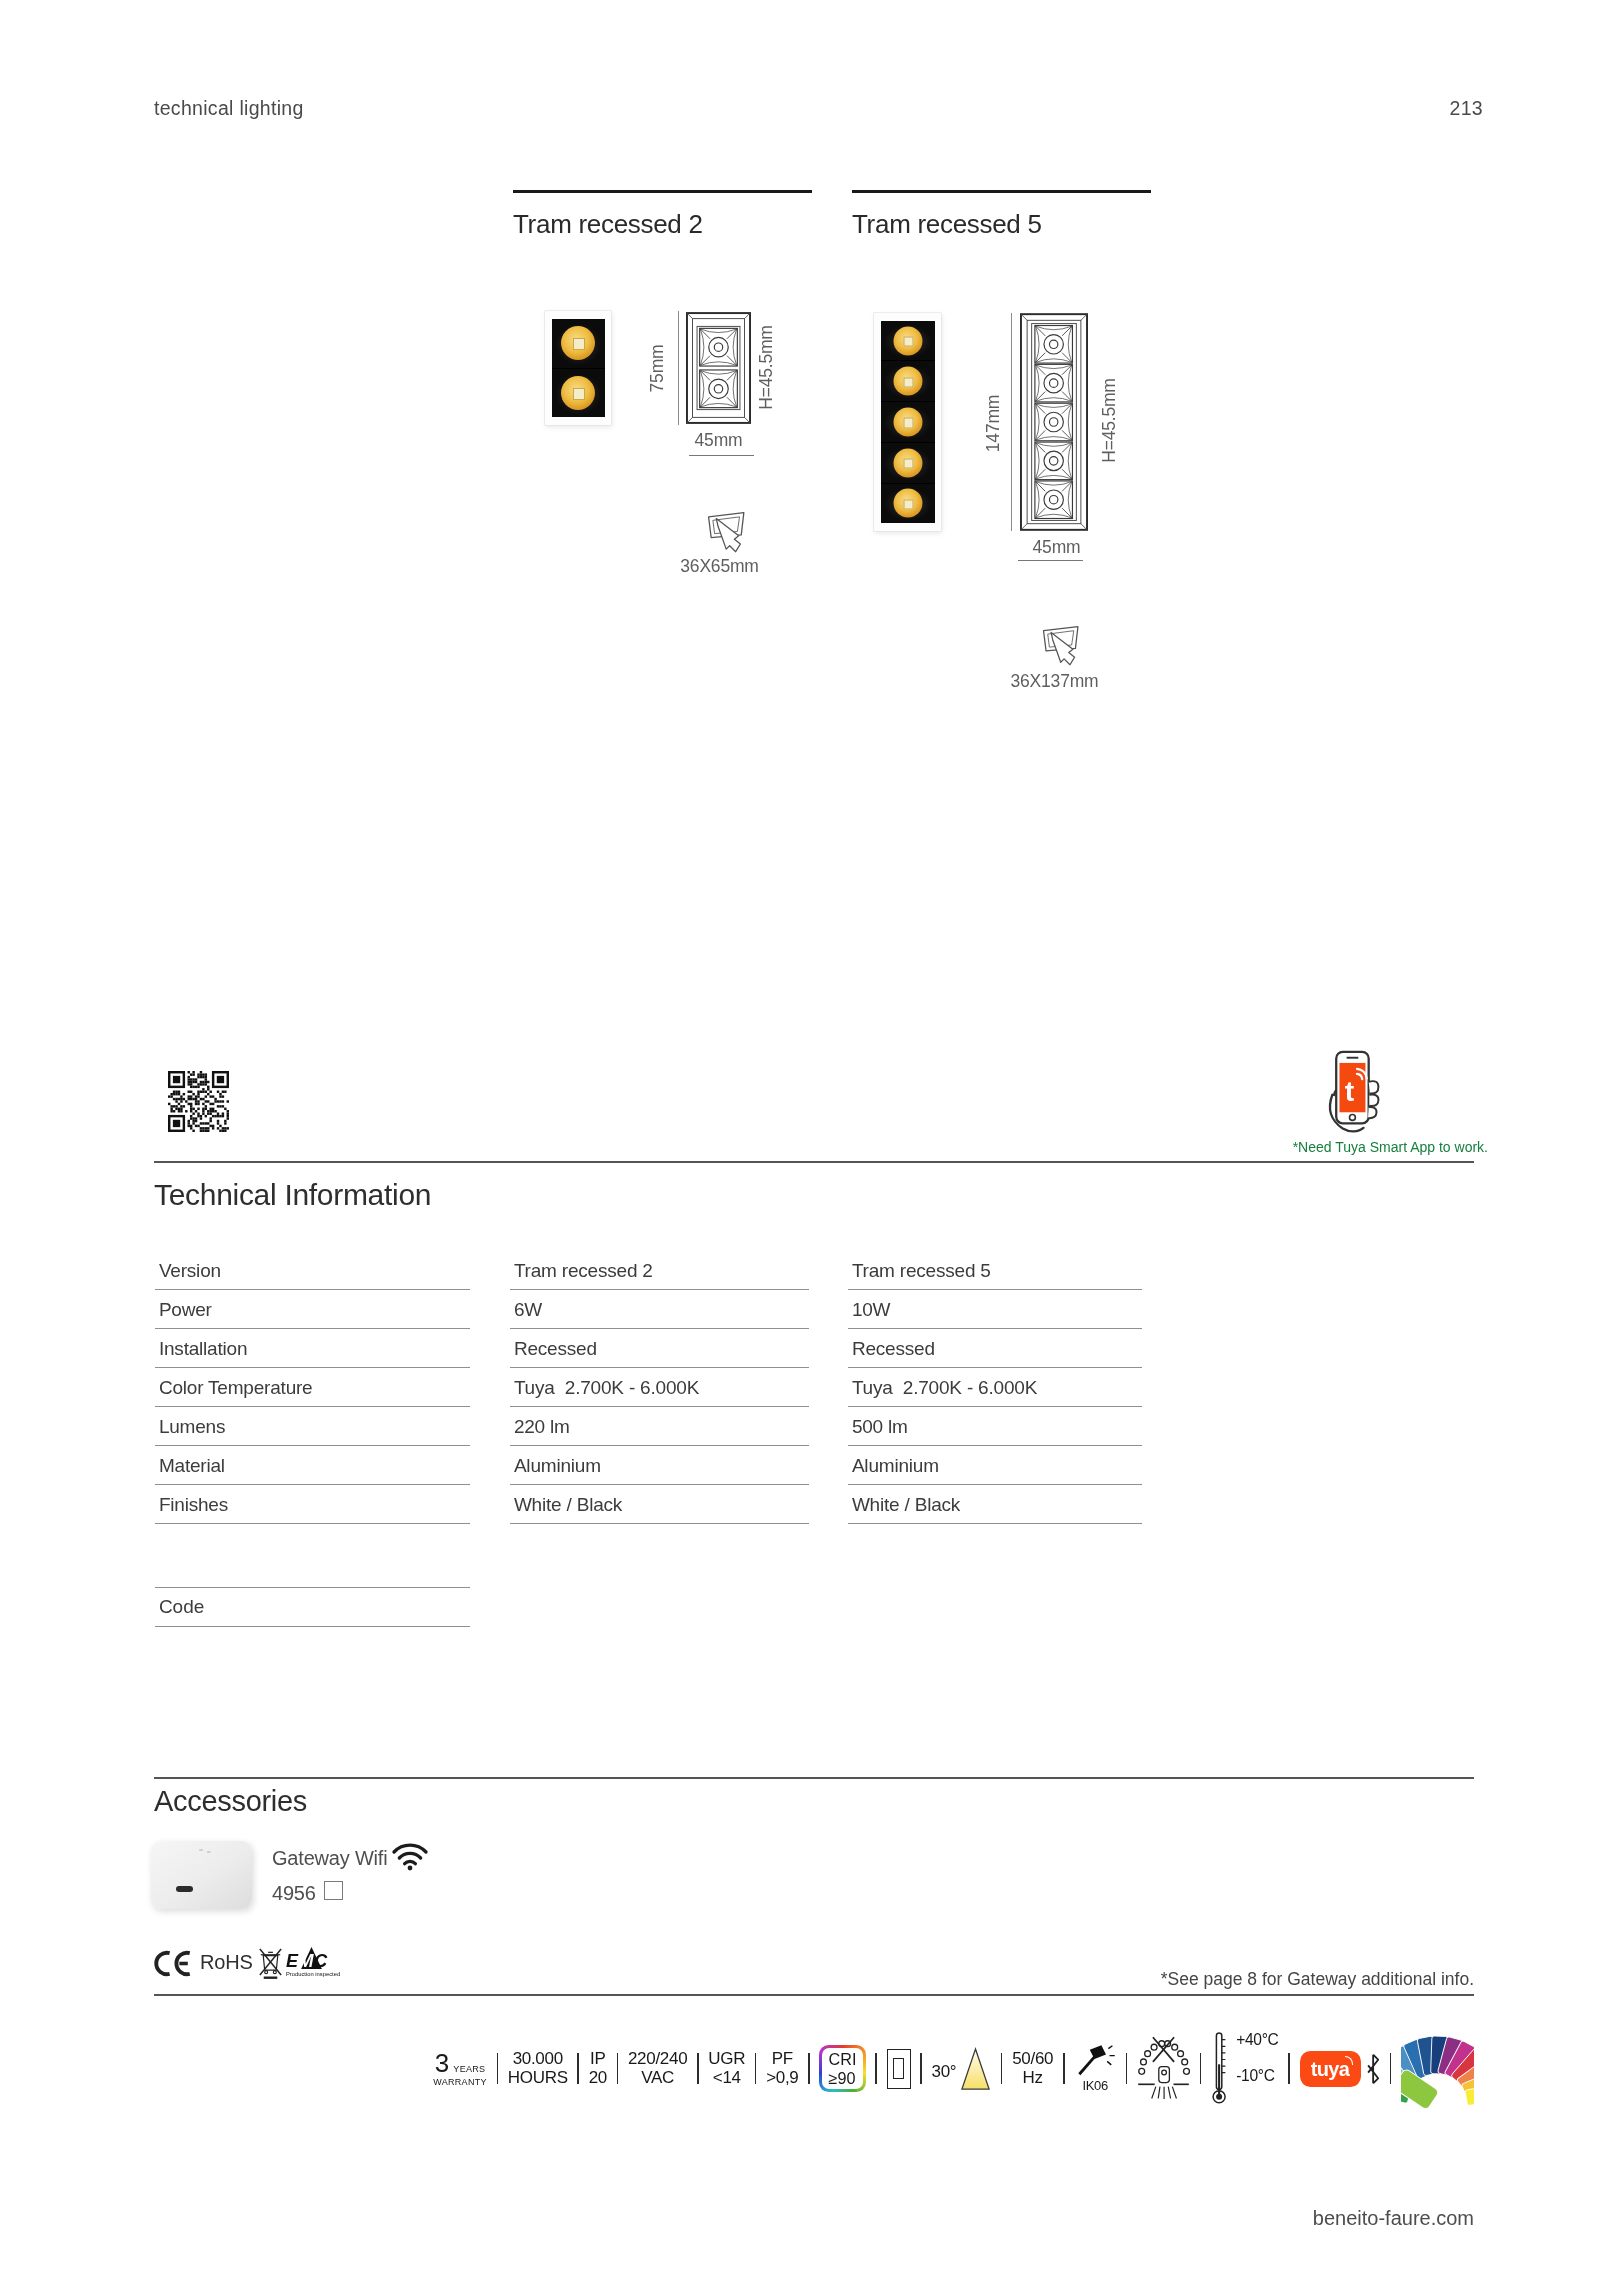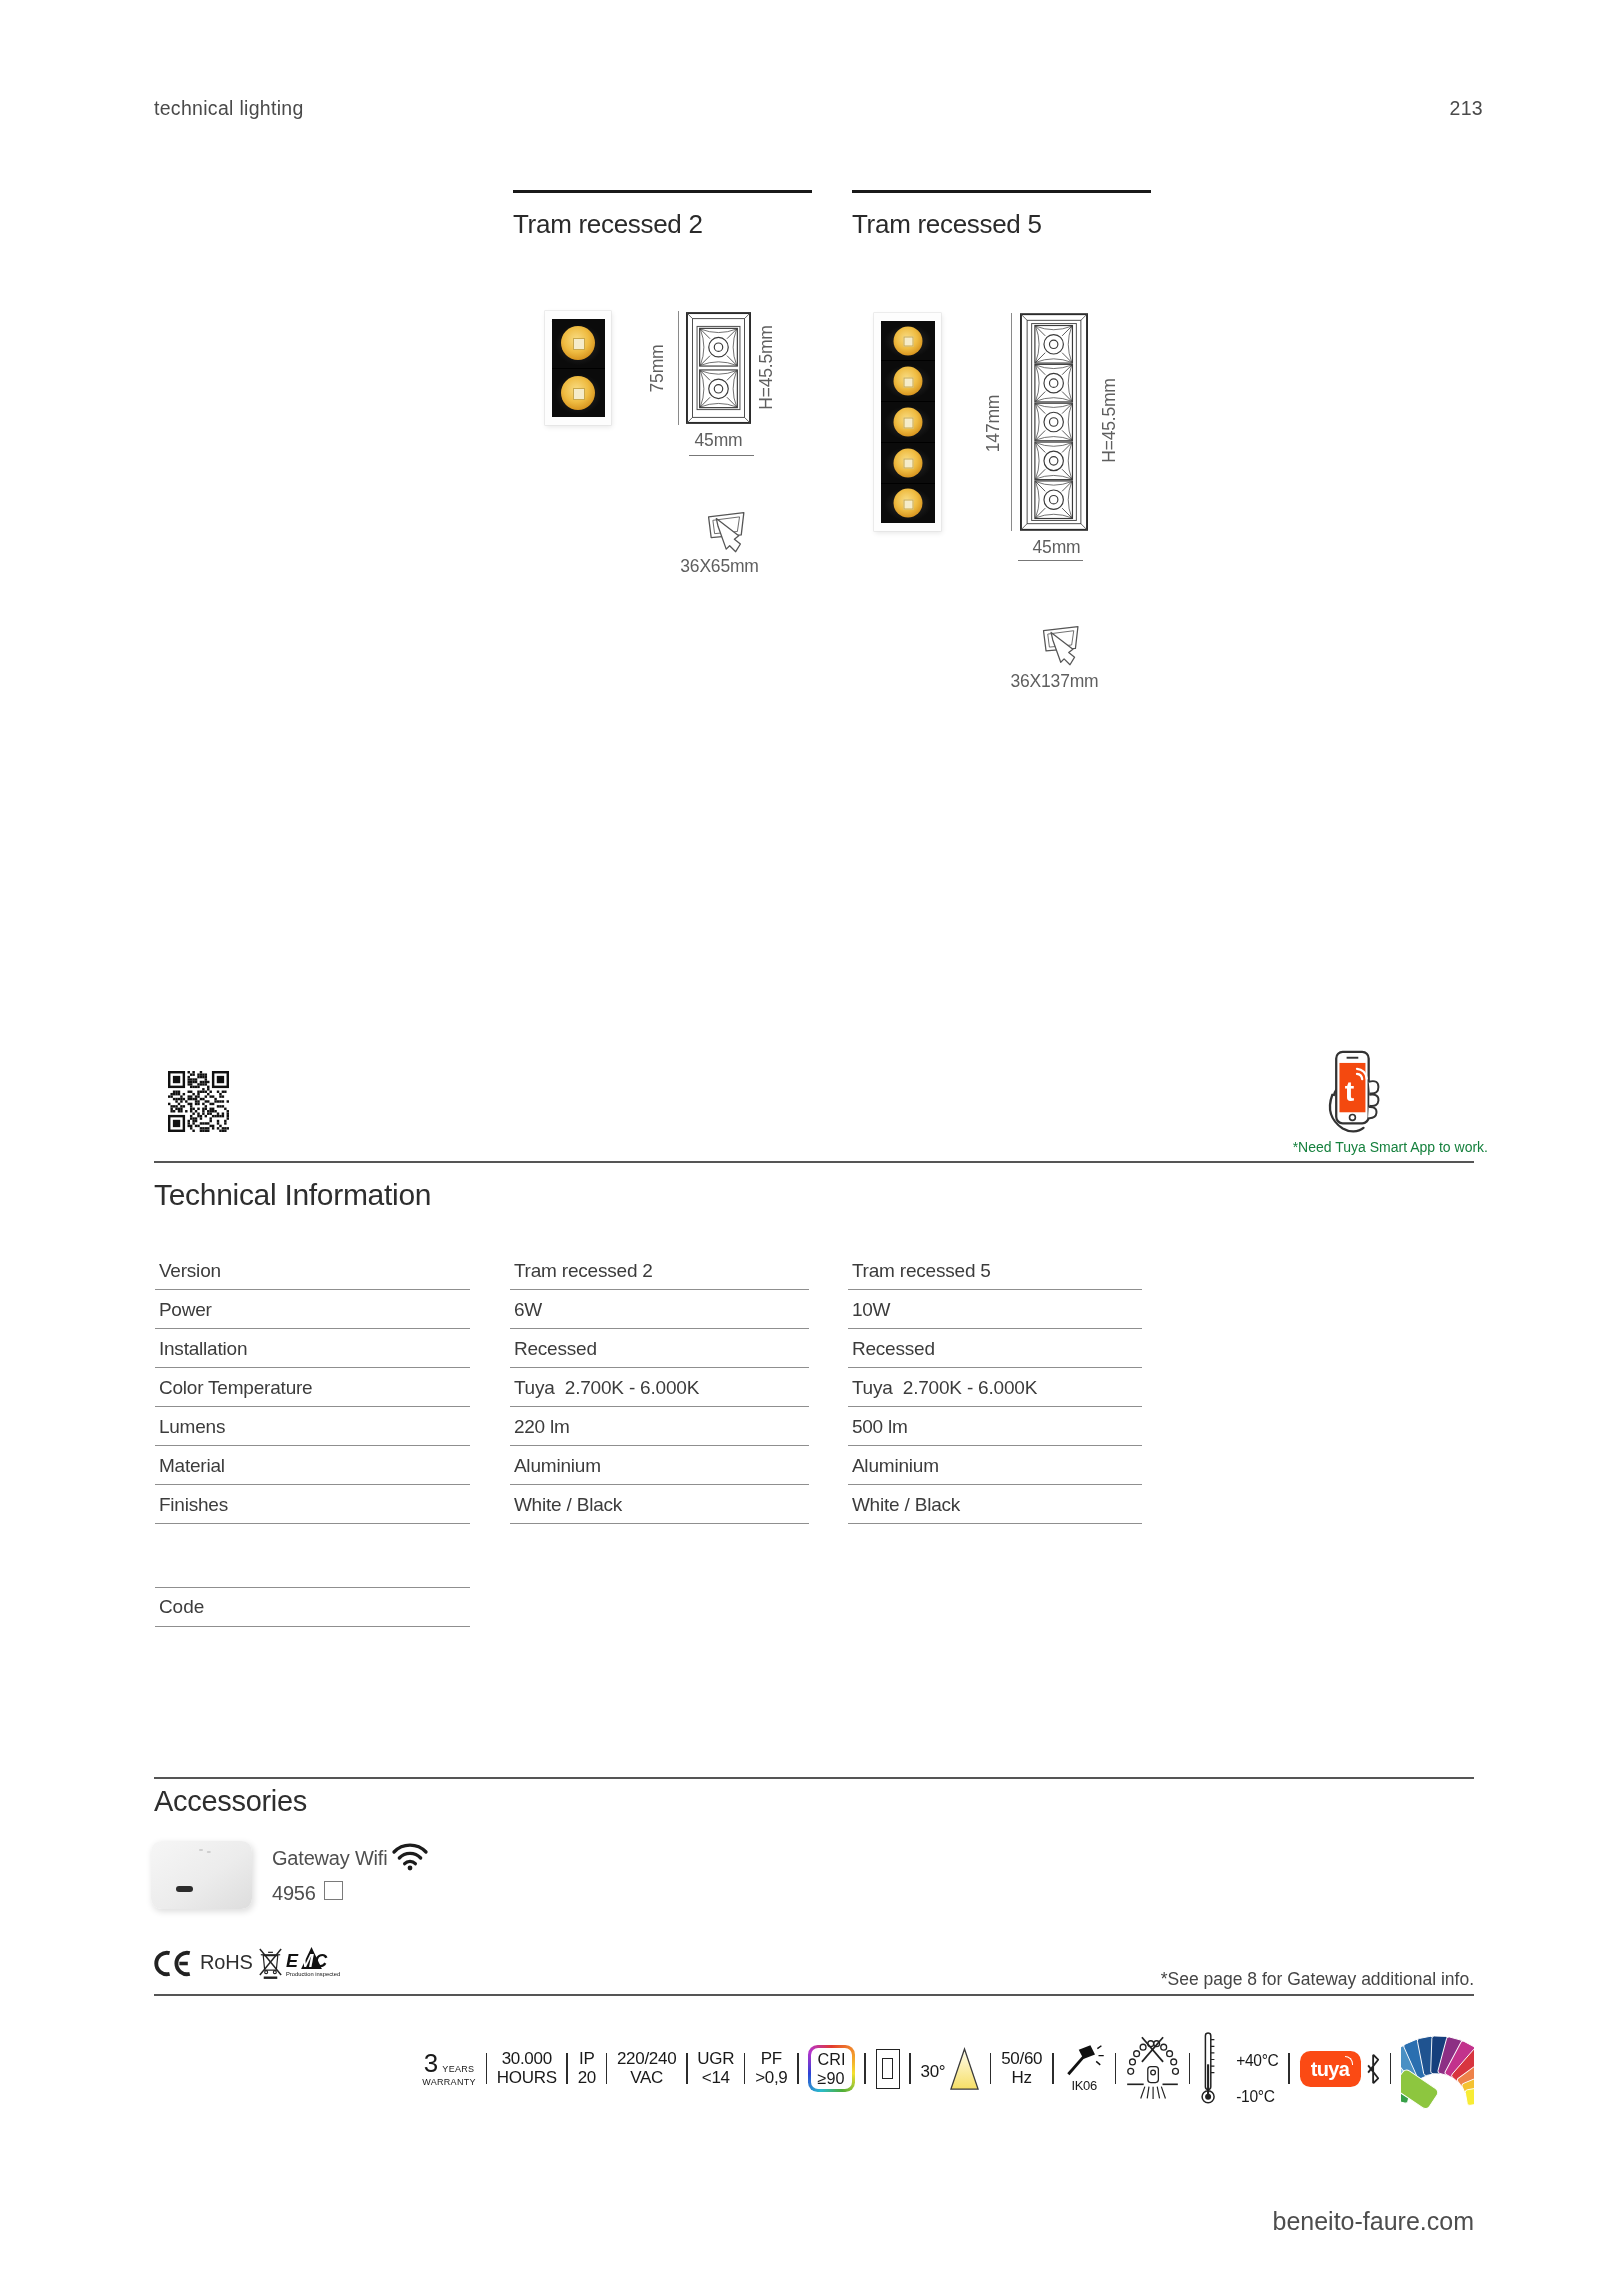--- a/index.html
+++ b/index.html
@@ -52,21 +52,21 @@
   .sp2{font-size:17px;line-height:1.1;color:#191919;text-align:center;letter-spacing:-0.3px;white-space:nowrap;}
   .w-num{font-size:26px;color:#191919;}
   .w-sm{font-size:9px;letter-spacing:0.3px;}
   .cri-outer{border-radius:9.7px;padding:2.6px;background:conic-gradient(#e23a2e,#f2902b,#f5e02e,#4fae3a,#2bbccc,#2d42d6,#b633cc,#e23a2e);}
   .cri-inner{background:#fff;border-radius:7.1px;padding:2.6px 6.5px;font-size:16.2px;line-height:1.12;text-align:left;color:#191919;}
   .win{width:22px;height:38px;border:1.9px solid #222;display:flex;align-items:center;justify-content:center;}
   .win-in{width:9.7px;height:19px;border:1.9px solid #222;}
   .beam{display:flex;align-items:flex-end;gap:3.9px;}
   .ikblock{display:flex;flex-direction:column;align-items:center;gap:1.3px;}
   .ik-label{font-size:13px;color:#191919;letter-spacing:-0.3px;}
-  .thermo{display:flex;align-items:flex-end;gap:18px;}
+  .thermo{display:flex;align-items:flex-start;gap:7px;}
   .temps{display:flex;flex-direction:column;gap:18px;font-size:15.6px;color:#191919;letter-spacing:-0.3px;}
   .tuya-badge{position:relative;width:61px;height:36px;background:#fb4a14;border-radius:10.4px;display:flex;align-items:center;justify-content:center;}
   .tuya-badge span{color:#fff;font-size:20px;font-weight:bold;letter-spacing:-0.6px;margin-top:1.3px;}
   .tuya-badge .arc{position:absolute;top:5.8px;right:7.1px;width:7.8px;height:7.8px;margin:0;border:1.9px solid #fff;border-left:none;border-bottom:none;border-radius:0 8.4px 0 0;}
   .qr{line-height:0;}
 </style>
 </head>
 <body>
 
 <div class="page">
@@ -619,16 +619,16 @@
           <rect x="-13" y="-110" width="26" height="62" rx="4" fill="#d8353f" transform="rotate(41)"></rect>
           <rect x="-13" y="-110" width="26" height="62" rx="4" fill="#ee8249" transform="rotate(54)"></rect>
           <rect x="-13" y="-110" width="26" height="62" rx="4" fill="#f4c232" transform="rotate(67)"></rect>
           <rect x="-13" y="-110" width="26" height="62" rx="4" fill="#f8ec35" transform="rotate(80)"></rect>
           <rect x="-20" y="-76" width="38" height="68" rx="8" fill="#8dc63f" transform="rotate(-56)"></rect>
         </g>
       </g>
     </svg>
   </div>
 
-  <div class="abs" style="right:149px;top:2207px;font-size:25px;color:#4d4d4d;">beneito-faure.com</div>
+  <div class="abs" style="right:149px;top:2207px;font-size:20px;color:#4d4d4d;">beneito-faure.com</div>
 
 </div>
 
 
 </body></html>

